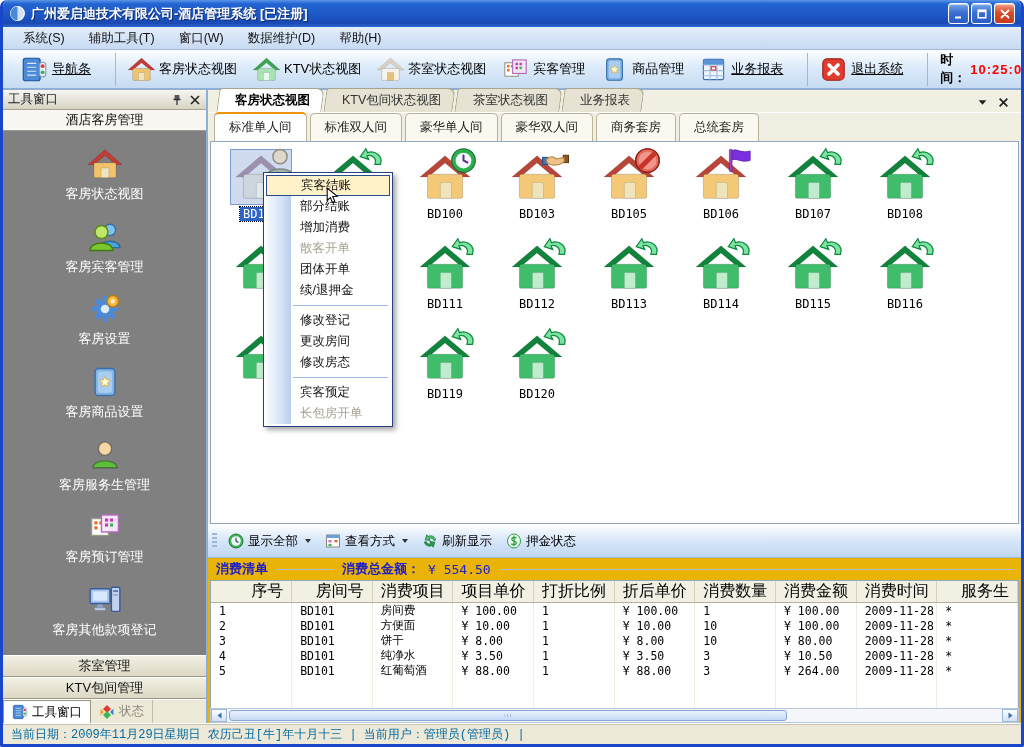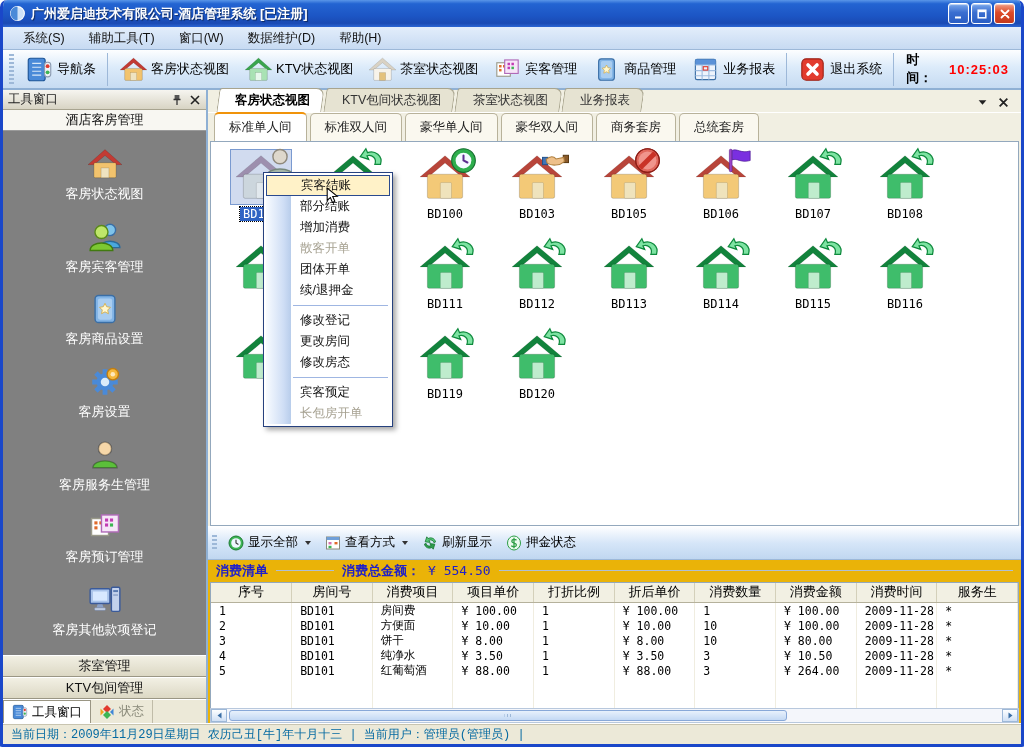--- a/index.html
+++ b/index.html
@@ -26,21 +26,21 @@
   .menu-item { padding:3px 12px; color:#111; font-size:12.5px; cursor:default; }
 
   
   .toolbar { height:40px; flex:0 0 40px; display:flex; align-items:center; padding:0 4px;
     background:linear-gradient(180deg,#fdfeff,#dcebfa 45%,#c6dbf2); border-bottom:2px solid #8fb0d4; }
   .grip { width:5px; height:30px; margin:0 4px 0 2px;
     background:repeating-linear-gradient(180deg,#9db8d8 0 2px,transparent 2px 4px); }
   .tb-item { display:flex; align-items:center; gap:4px; padding:3px 8px; cursor:default; }
   .tb-item .tb-icon { width:27px; height:27px; display:block; }
   .tb-item .tb-label { font-size:13px; color:#000; white-space:nowrap; }
-  .tb-item.sep-after { border-right:1px solid #9db8d8; margin-right:4px; padding-right:11px; }
+  .tb-item.sep-after { border-right:1px solid #9db8d8; margin-right:4px; padding-right:24px;text-decoration:underline; }
   .time-box { display:flex; align-items:center; gap:4px; padding:0 8px; font-size:13px; font-weight:bold; }
   .time-value { color:#ff0000; font-weight:bold; letter-spacing:1px; }
 
   
   .middle { flex:1; display:flex; min-height:0; }
 
   
   .sidebar { width:205px; flex:0 0 205px; display:flex; flex-direction:column; border-right:2px solid #8fb0d4; background:#808080; }
   .sb-header { height:20px; flex:0 0 20px; display:flex; align-items:center; padding:0 5px;
     background:linear-gradient(180deg,#f6f5f0,#d8d4c4); border-bottom:1px solid #a8a490; color:#222; font-size:12.5px; }
@@ -118,21 +118,21 @@
   .consumption { flex:0 0 152px; display:flex; flex-direction:column; background:#eab308; }
   .c-header { height:22px; flex:0 0 22px; display:flex; align-items:center; padding:0 8px; gap:8px; }
   .c-title { color:#2020c8; font-weight:bold; font-size:13px; }
   .c-rule { border-top:1px solid #aebfd4; height:0; }
   .c-rule.short { width:58px; } .c-rule.long { flex:1; }
   .c-total-label { color:#2020c8; font-weight:bold; font-size:13px; }
   .c-total-value { color:#2020c8; font-size:13px; font-family:"DejaVu Sans Mono", monospace; }
   .table-wrap { flex:1; margin:0 2px; background:#fff; border:1px solid #93a8bd; border-bottom:none; overflow:hidden; }
   table.consume { width:100%; border-collapse:collapse; table-layout:fixed; }
   table.consume th { height:20px; background:#f2f0e3; border-bottom:1px solid #b5b19c; border-right:1px solid #d4d0ba;
-    font-weight:normal; font-size:13px; text-align:center; padding:0 8px; white-space:nowrap; }
+    font-weight:normal; font-size:16px; text-align:right; padding:0 8px; white-space:nowrap; }
   table.consume td { height:15px; font-family:"DejaVu Sans Mono", monospace; font-size:11.5px; padding:0 8px;
     border-right:1px solid #f0ede0; white-space:nowrap; overflow:hidden; }
 
   
   .hscroll { height:15px; flex:0 0 15px; margin:0 2px; display:flex; align-items:stretch; background:#f4f6fb; border:1px solid #b8c8dd; }
   .hs-btn { width:16px; background:linear-gradient(180deg,#fdfeff,#d0e0f5); border:1px solid #9db8d8; display:flex; align-items:center; justify-content:center; }
   .hs-btn svg { width:7px; height:7px; }
   .hs-track { flex:1; position:relative; }
   .hs-thumb { position:absolute; left:2px; top:1px; bottom:1px; width:72%;
     background:linear-gradient(180deg,#e8f1fc,#c4d9f4); border:1px solid #88a8d8; border-radius:3px; }
@@ -326,41 +326,41 @@
                 <circle cx="9.5" cy="8.5" r="4.6" fill="#bfe66a" stroke="#5a8a1a"></circle>
                 <path d="M1.5 21.5 C1.5 14.5 17.5 14.5 17.5 21.5 Z" fill="#7cc832" stroke="#417a10"></path>
               </svg>
             </span>
             <span class="sb-label">客房宾客管理</span>
           </div>
 
           <div class="sb-item">
             <span class="sb-icon">
               <svg viewBox="0 0 24 24" class="ic">
-                <rect x="5" y="2.5" width="14" height="19" rx="2.5" fill="#82b4e6" stroke="#3a6ea5"></rect>
-                <rect x="7" y="4.5" width="10" height="15" rx="1.5" fill="#a9cdf0"></rect>
-                <path d="M12 8 l1.2 2.4 2.6 .4 -1.9 1.9 .5 2.6 -2.4 -1.3 -2.4 1.3 .5 -2.6 -1.9 -1.9 2.6 -.4 z" fill="#fff7cf" stroke="#d8a020" stroke-width=".5"></path>
-              </svg>
-            </span>
-            <span class="sb-label">客房商品设置</span>
-          </div>
-
-          <div class="sb-item">
-            <span class="sb-icon">
-              <svg viewBox="0 0 24 24" class="ic">
                 <g stroke="#4a8ad8" stroke-width="3.4">
                   <path d="M12 3 V21 M3 12 H21 M5.6 5.6 L18.4 18.4 M18.4 5.6 L5.6 18.4"></path>
                 </g>
                 <circle cx="12" cy="12" r="6" fill="#4a8ad8"></circle>
                 <circle cx="12" cy="12" r="3" fill="#dcecfa"></circle>
                 <circle cx="17.5" cy="6.5" r="4" fill="#f5b83d" stroke="#c07d12"></circle>
                 <circle cx="17.5" cy="6.5" r="1.6" fill="#fde8bd"></circle>
               </svg>
             </span>
             <span class="sb-label">客房设置</span>
+          </div>
+
+          <div class="sb-item">
+            <span class="sb-icon">
+              <svg viewBox="0 0 24 24" class="ic">
+                <rect x="5" y="2.5" width="14" height="19" rx="2.5" fill="#82b4e6" stroke="#3a6ea5"></rect>
+                <rect x="7" y="4.5" width="10" height="15" rx="1.5" fill="#a9cdf0"></rect>
+                <path d="M12 8 l1.2 2.4 2.6 .4 -1.9 1.9 .5 2.6 -2.4 -1.3 -2.4 1.3 .5 -2.6 -1.9 -1.9 2.6 -.4 z" fill="#fff7cf" stroke="#d8a020" stroke-width=".5"></path>
+              </svg>
+            </span>
+            <span class="sb-label">客房商品设置</span>
           </div>
 
           <div class="sb-item">
             <span class="sb-icon">
               <svg viewBox="0 0 24 24" class="ic">
                 <circle cx="12" cy="7.5" r="4.6" fill="#f6d7a8" stroke="rgba(0,0,0,.3)"></circle>
                 <path d="M3.5 21 C3.5 14.5 20.5 14.5 20.5 21 Z" fill="#5bbf3a" stroke="rgba(0,0,0,.3)"></path>
               </svg>
             </span>
             <span class="sb-label">客房服务生管理</span>

